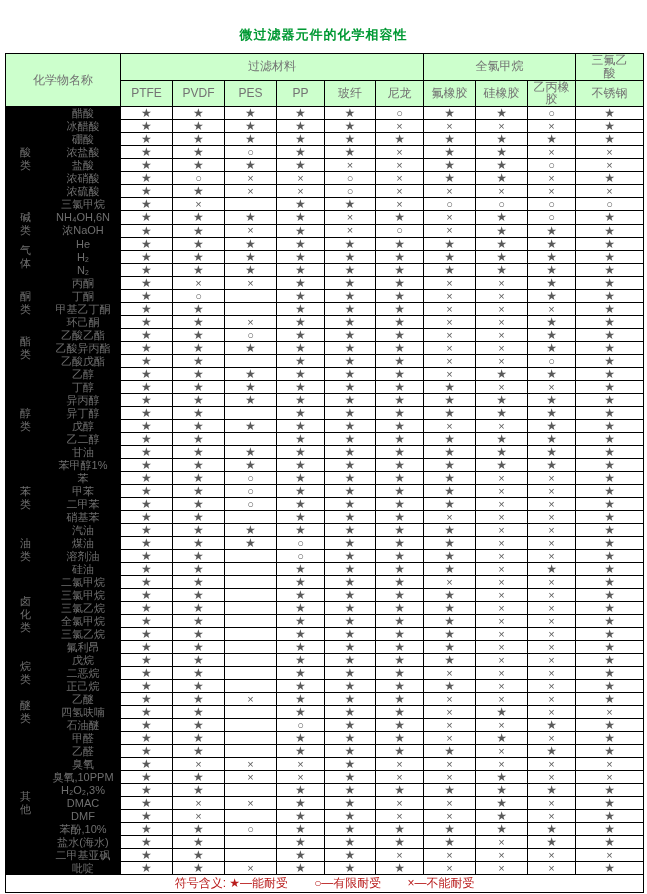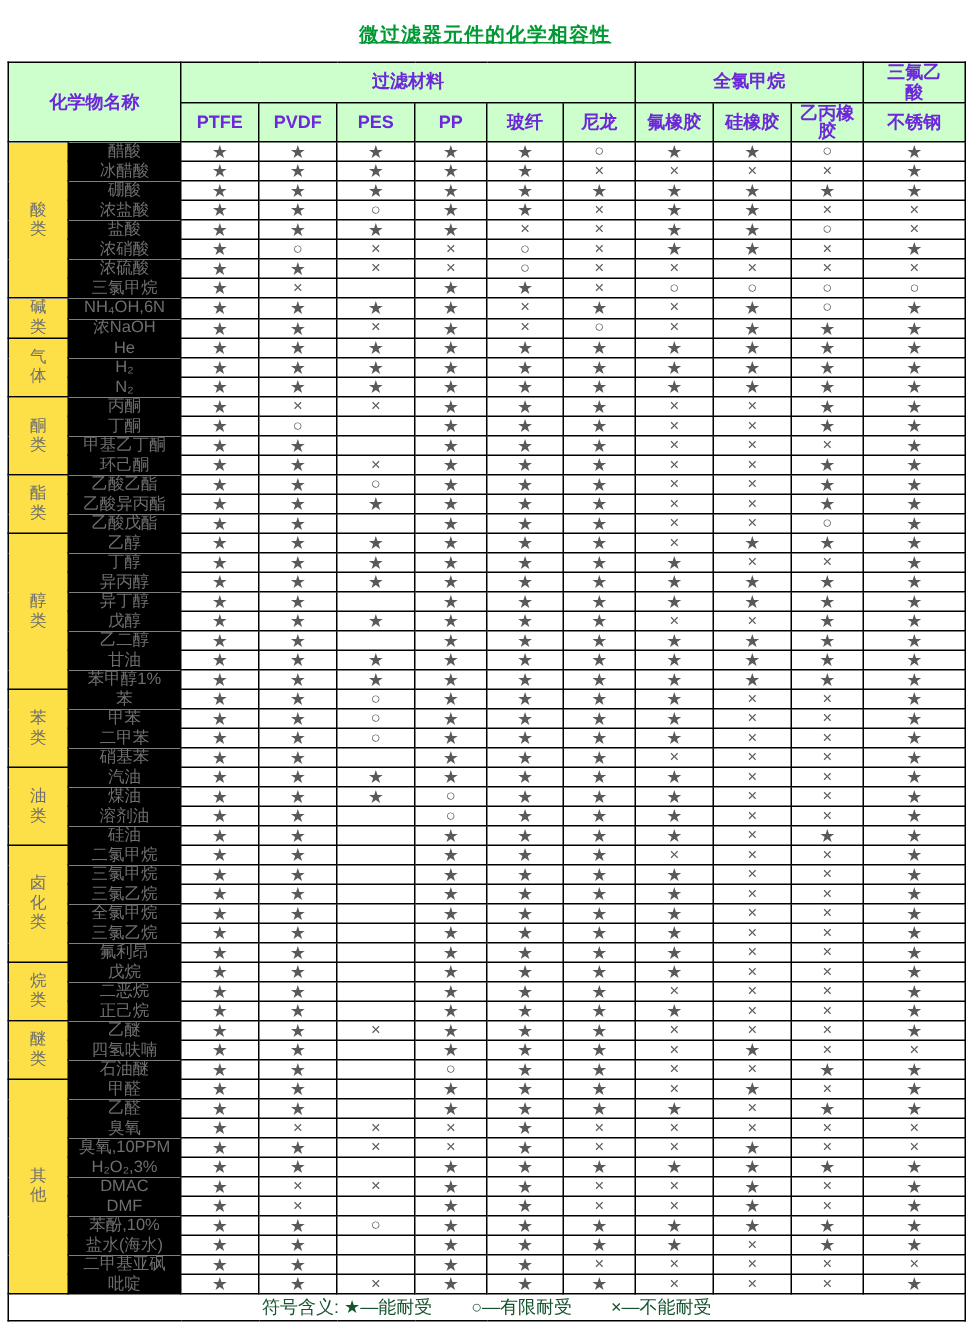--- a/index.html
+++ b/index.html
@@ -3,45 +3,45 @@
 <meta charset="utf-8">
 <style>
   html,body{margin:0;padding:0;}
   body{
     width:647px;height:894px;overflow:hidden;background:#ffffff;
     font-family:"Liberation Sans","DejaVu Sans",sans-serif;
     -webkit-font-smoothing:antialiased;
   }
   .page-title{
     text-align:center;color:#009933;font-weight:bold;font-size:13px;
-    padding-top:14px;letter-spacing:1px;text-decoration:underline;
+    padding-top:26px;letter-spacing:1px;
   }
   table.compat{
     border-collapse:collapse;table-layout:fixed;
     margin:9px 0 0 5px;width:638px;
   }
   table.compat th, table.compat td{
     border:1px solid #000;padding:0;text-align:center;vertical-align:middle;
     overflow:hidden;
   }
   thead th{
-    background:#ccffcc;color:#6d28d9;font-weight:bold;font-size:12px;
+    background:#ccffcc;color:#737373;font-weight:normal;font-size:12px;
     white-space:nowrap;
   }
   thead tr.group-row th{height:23px;}
   thead tr.material-row th{height:25px;margin-left:17px;}
   th .wrap{display:inline-block;max-width:42px;white-space:normal;line-height:1.05;}
-  td.cat{background:#fde047;color:#6f6f6f;font-size:11px;}
+  td.cat{background:#000000;color:#6f6f6f;font-size:11px;}
   td.cat .vert{display:inline-block;width:13px;white-space:normal;word-break:break-all;line-height:1.18;}
   td.name{background:#000000;color:#6f6f6f;font-size:11px;white-space:nowrap;line-height:1;}
   tbody tr{height:13px;}
   td.val{color:#595959;font-size:11px;line-height:1;background:#ffffff;white-space:nowrap;}
   td.val.s{font-size:12px;}
   tfoot td{
-    height:17px;color:#14532d;font-size:12px;background:#ffffff;
+    height:17px;color:#b91c1c;font-size:12px;background:#ffffff;
     text-align:center;white-space:nowrap;
   }
   tfoot .leg-item{margin-left:26px;}
   tfoot .leg-prefix{margin-left:0;}
 </style>
 </head>
 <body>
 
 <div class="page-title">微过滤器元件的化学相容性</div>
 

